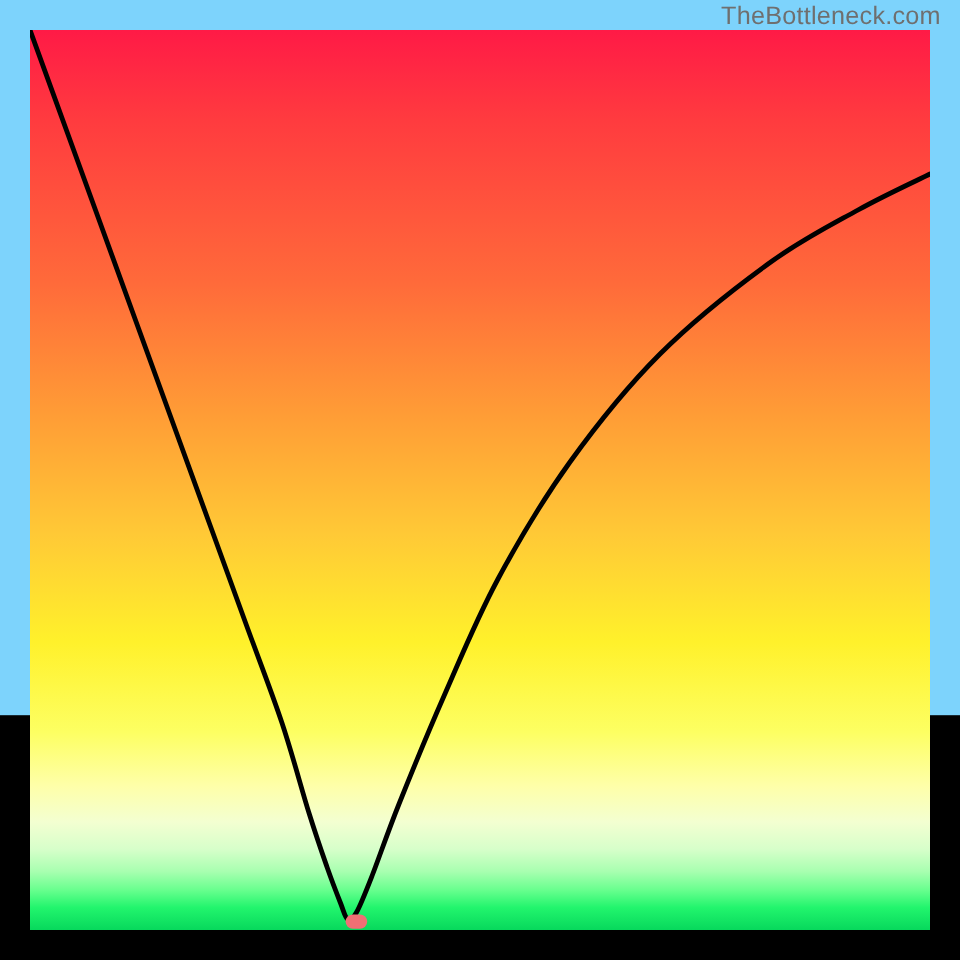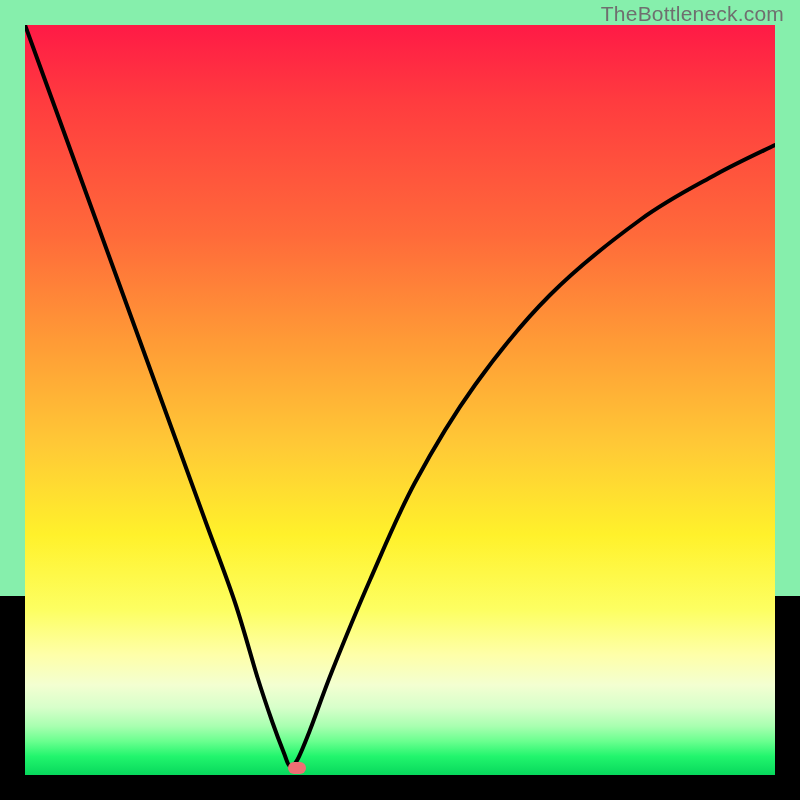--- a/index.html
+++ b/index.html
@@ -8,21 +8,21 @@
     width: 800px;
     height: 800px;
     background: #000;
     overflow: hidden;
     font-family: Arial, Helvetica, sans-serif;
   }
   .stage {
     position: relative;
     width: 800px;
     height: 596px;
-    background: #86efac;
+    background: #7dd3fc;
   }
   .watermark {
     position: absolute;
     top: 2px;
     right: 16px;
     color: #6f6f6f;
     font-size: 21px;
     letter-spacing: 0.2px;
     font-family: Arial, Helvetica, sans-serif;
   }

